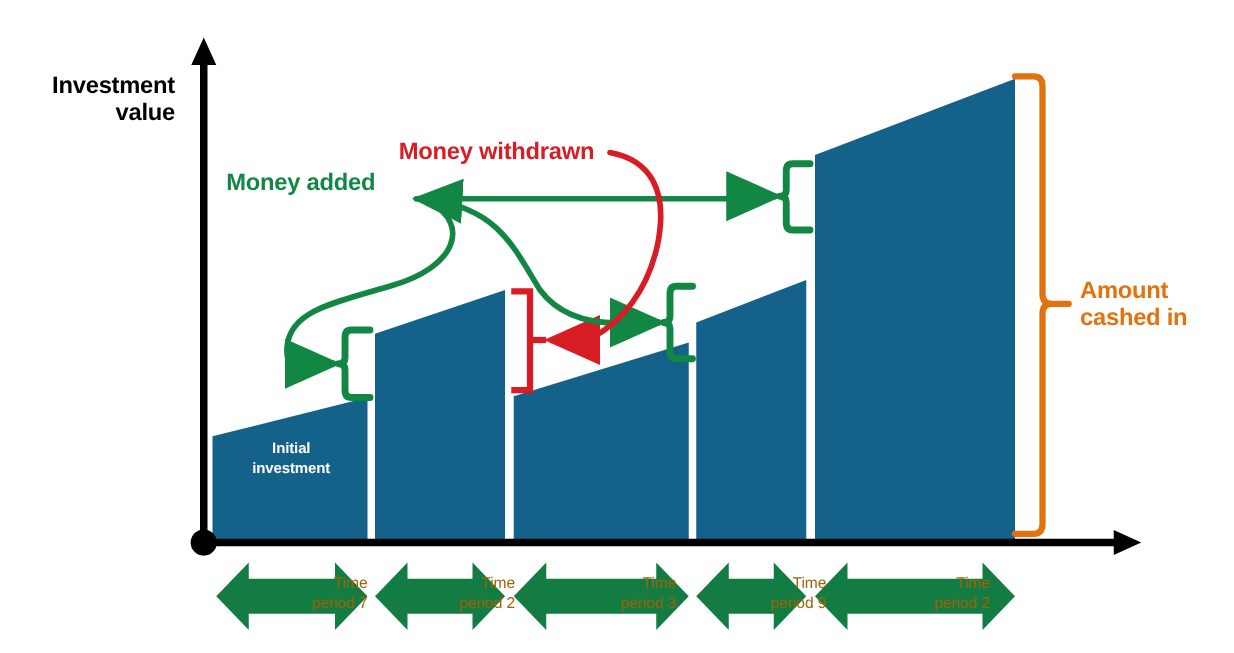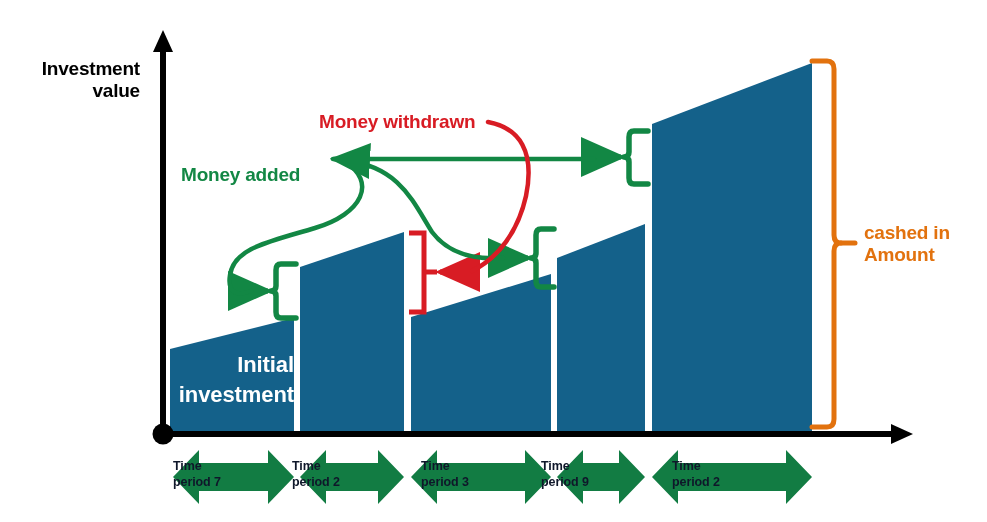--- a/index.html
+++ b/index.html
@@ -13,26 +13,26 @@
   #stage{position:absolute;left:0;top:0;width:806px;height:522px;}
   svg.layer{position:absolute;left:0;top:0;width:987px;height:522px;}
   .txt{position:absolute;font-weight:bold;line-height:1.18;}
   .axis-label{
     color:#000000;font-size:19px;text-align:right;letter-spacing:-0.2px;
   }
   .lbl-green{color:#128744;font-size:19px;letter-spacing:-0.2px;}
   .lbl-red{color:#D81C24;font-size:19px;letter-spacing:-0.2px;margin-left:28px;}
   .lbl-orange{color:#E2720E;font-size:19px;letter-spacing:-0.2px;}
   .bar-text{
-    position:absolute;color:#ffffff;font-size:22px;font-weight:bold;
-    text-align:right;line-height:1.35;letter-spacing:-0.1px;
+    position:absolute;color:#ffffff;font-size:12px;font-weight:bold;
+    text-align:center;line-height:1.35;letter-spacing:-0.1px;
   }
   .period-text{
-    position:absolute;color:#0f172a;font-size:12.5px;font-weight:bold;
-    text-align:left;line-height:1.25;letter-spacing:-0.1px;
+    position:absolute;color:#a16207;font-size:12.5px;font-weight:normal;
+    text-align:right;line-height:1.25;letter-spacing:-0.1px;
     width:120px;
   }
 </style>
 </head>
 <body>
 
 <div id="stage">
 
   <svg class="layer" viewBox="0 0 987 522">
     <defs>
@@ -128,25 +128,25 @@
     </g>
   </svg>
 
   <div class="txt axis-label" style="left:10px;top:58px;width:130px;">
     <div>Investment</div>
     <div>value</div>
   </div>
 
   <div class="txt lbl-red" style="left:291px;top:111px;white-space:nowrap;">Money withdrawn</div>
 
-  <div class="txt lbl-green" style="left:181px;top:164px;white-space:nowrap;">Money added</div>
+  <div class="txt lbl-green" style="left:181px;top:136px;white-space:nowrap;">Money added</div>
 
   <div class="txt lbl-orange" style="left:864px;top:222px;width:118px;">
+    <div>Amount</div>
     <div>cashed in</div>
-    <div>Amount</div>
   </div>
 
   <div class="bar-text" style="left:172px;top:350px;width:122px;">
     <div>Initial</div>
     <div>investment</div>
   </div>
 
   <div class="period-text" style="left:173px;top:459px;width:121px;">
     <div>Time</div>
     <div>period 7</div>

